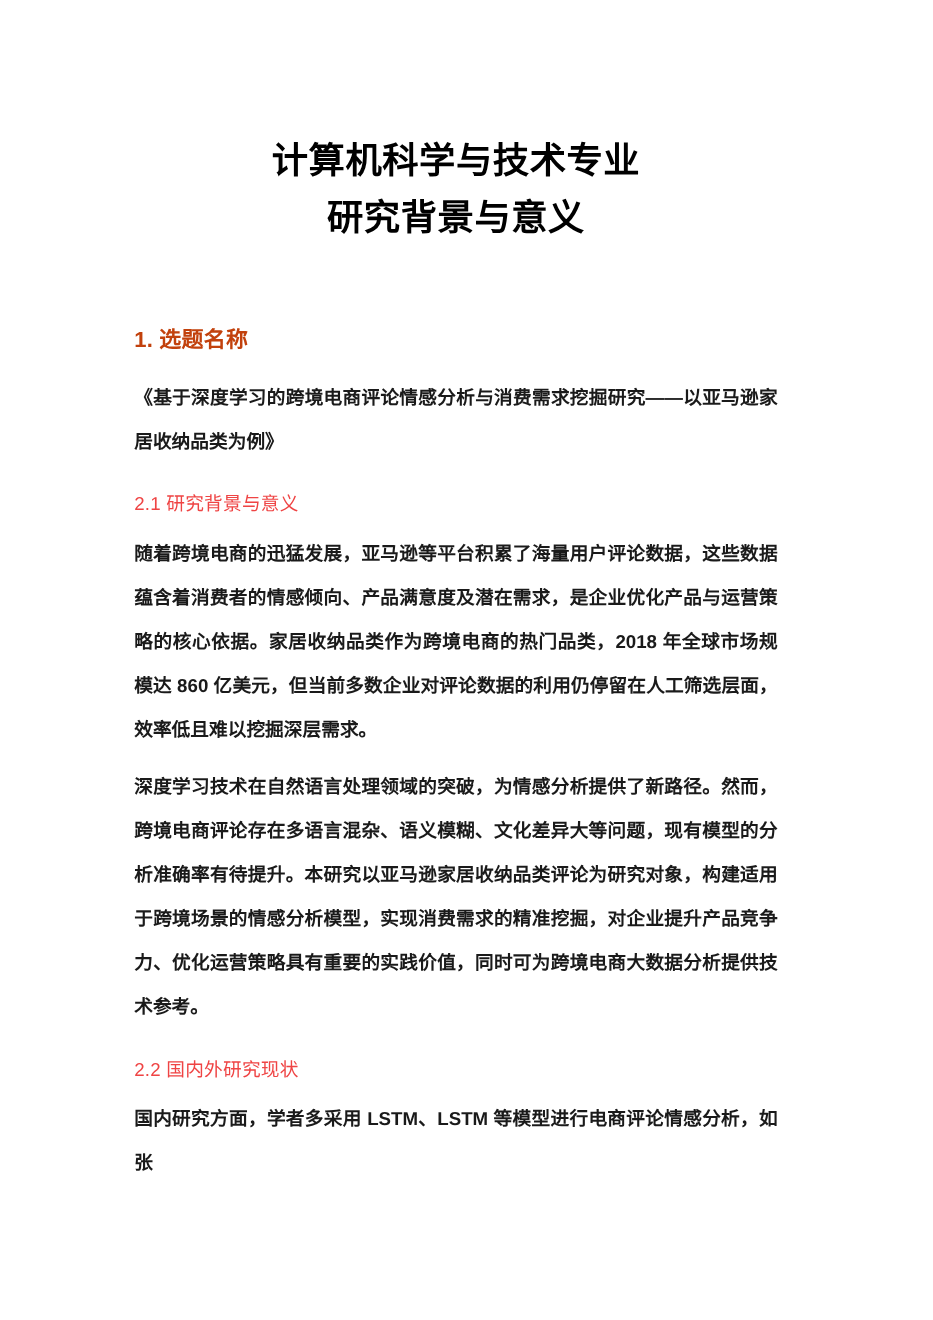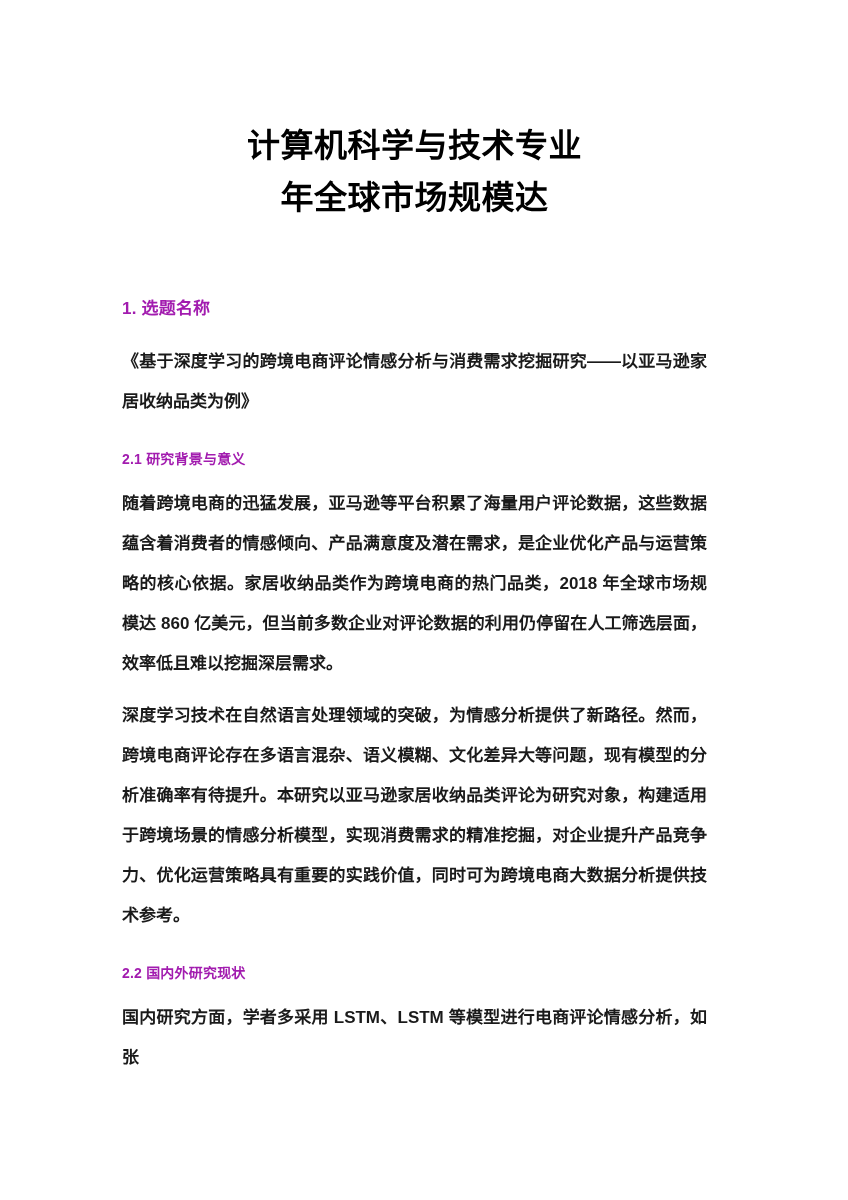--- a/index.html
+++ b/index.html
@@ -28,35 +28,35 @@
     font-weight: 700;
     line-height: 52px;
     letter-spacing: 0.5px;
     color: #000000;
     margin: 0 0 0 0;
   }
   .doc-title .title-line {
     display: block;
   }
   .h1 {
-    font-size: 17px;
+    font-size: 20px;
     font-weight: 700;
     line-height: 34px;
-    color: #a21caf;
+    color: #c2410c;
     margin: 72px 0 0 0;
     letter-spacing: 0.2px;
   }
   .h1.first-h1 {
     margin-top: 68px;
   }
   .h2 {
-    font-size: 14px;
-    font-weight: 700;
+    font-size: 17px;
+    font-weight: 400;
     line-height: 26px;
-    color: #a21caf;
+    color: #ef4444;
     margin: 24px 0 0 0;
     letter-spacing: 0.2px;
   }
   .para {
     font-size: 17px;
     font-weight: 700;
     line-height: 40px;
     color: #1a1a1a;
     margin: 16px 0 0 0;
     text-align: justify;
@@ -70,21 +70,21 @@
     margin-top: 12px;
   }
 </style>
 </head>
 <body>
 
 <div class="page">
 
   <h1 class="doc-title">
     <span class="title-line">计算机科学与技术专业</span>
-    <span class="title-line">年全球市场规模达</span>
+    <span class="title-line">研究背景与意义</span>
   </h1>
 
   <h2 class="h1 first-h1">1. 选题名称</h2>
   <p class="para">《基于深度学习的跨境电商评论情感分析与消费需求挖掘研究——以亚马逊家居收纳品类为例》</p>
 
 
   <h3 class="h2">2.1 研究背景与意义</h3>
   <p class="para after-h2">随着跨境电商的迅猛发展，亚马逊等平台积累了海量用户评论数据，这些数据蕴含着消费者的情感倾向、产品满意度及潜在需求，是企业优化产品与运营策略的核心依据。家居收纳品类作为跨境电商的热门品类，2018 年全球市场规模达 860 亿美元，但当前多数企业对评论数据的利用仍停留在人工筛选层面，效率低且难以挖掘深层需求。</p>
   <p class="para tight">深度学习技术在自然语言处理领域的突破，为情感分析提供了新路径。然而，跨境电商评论存在多语言混杂、语义模糊、文化差异大等问题，现有模型的分析准确率有待提升。本研究以亚马逊家居收纳品类评论为研究对象，构建适用于跨境场景的情感分析模型，实现消费需求的精准挖掘，对企业提升产品竞争力、优化运营策略具有重要的实践价值，同时可为跨境电商大数据分析提供技术参考。</p>
 

